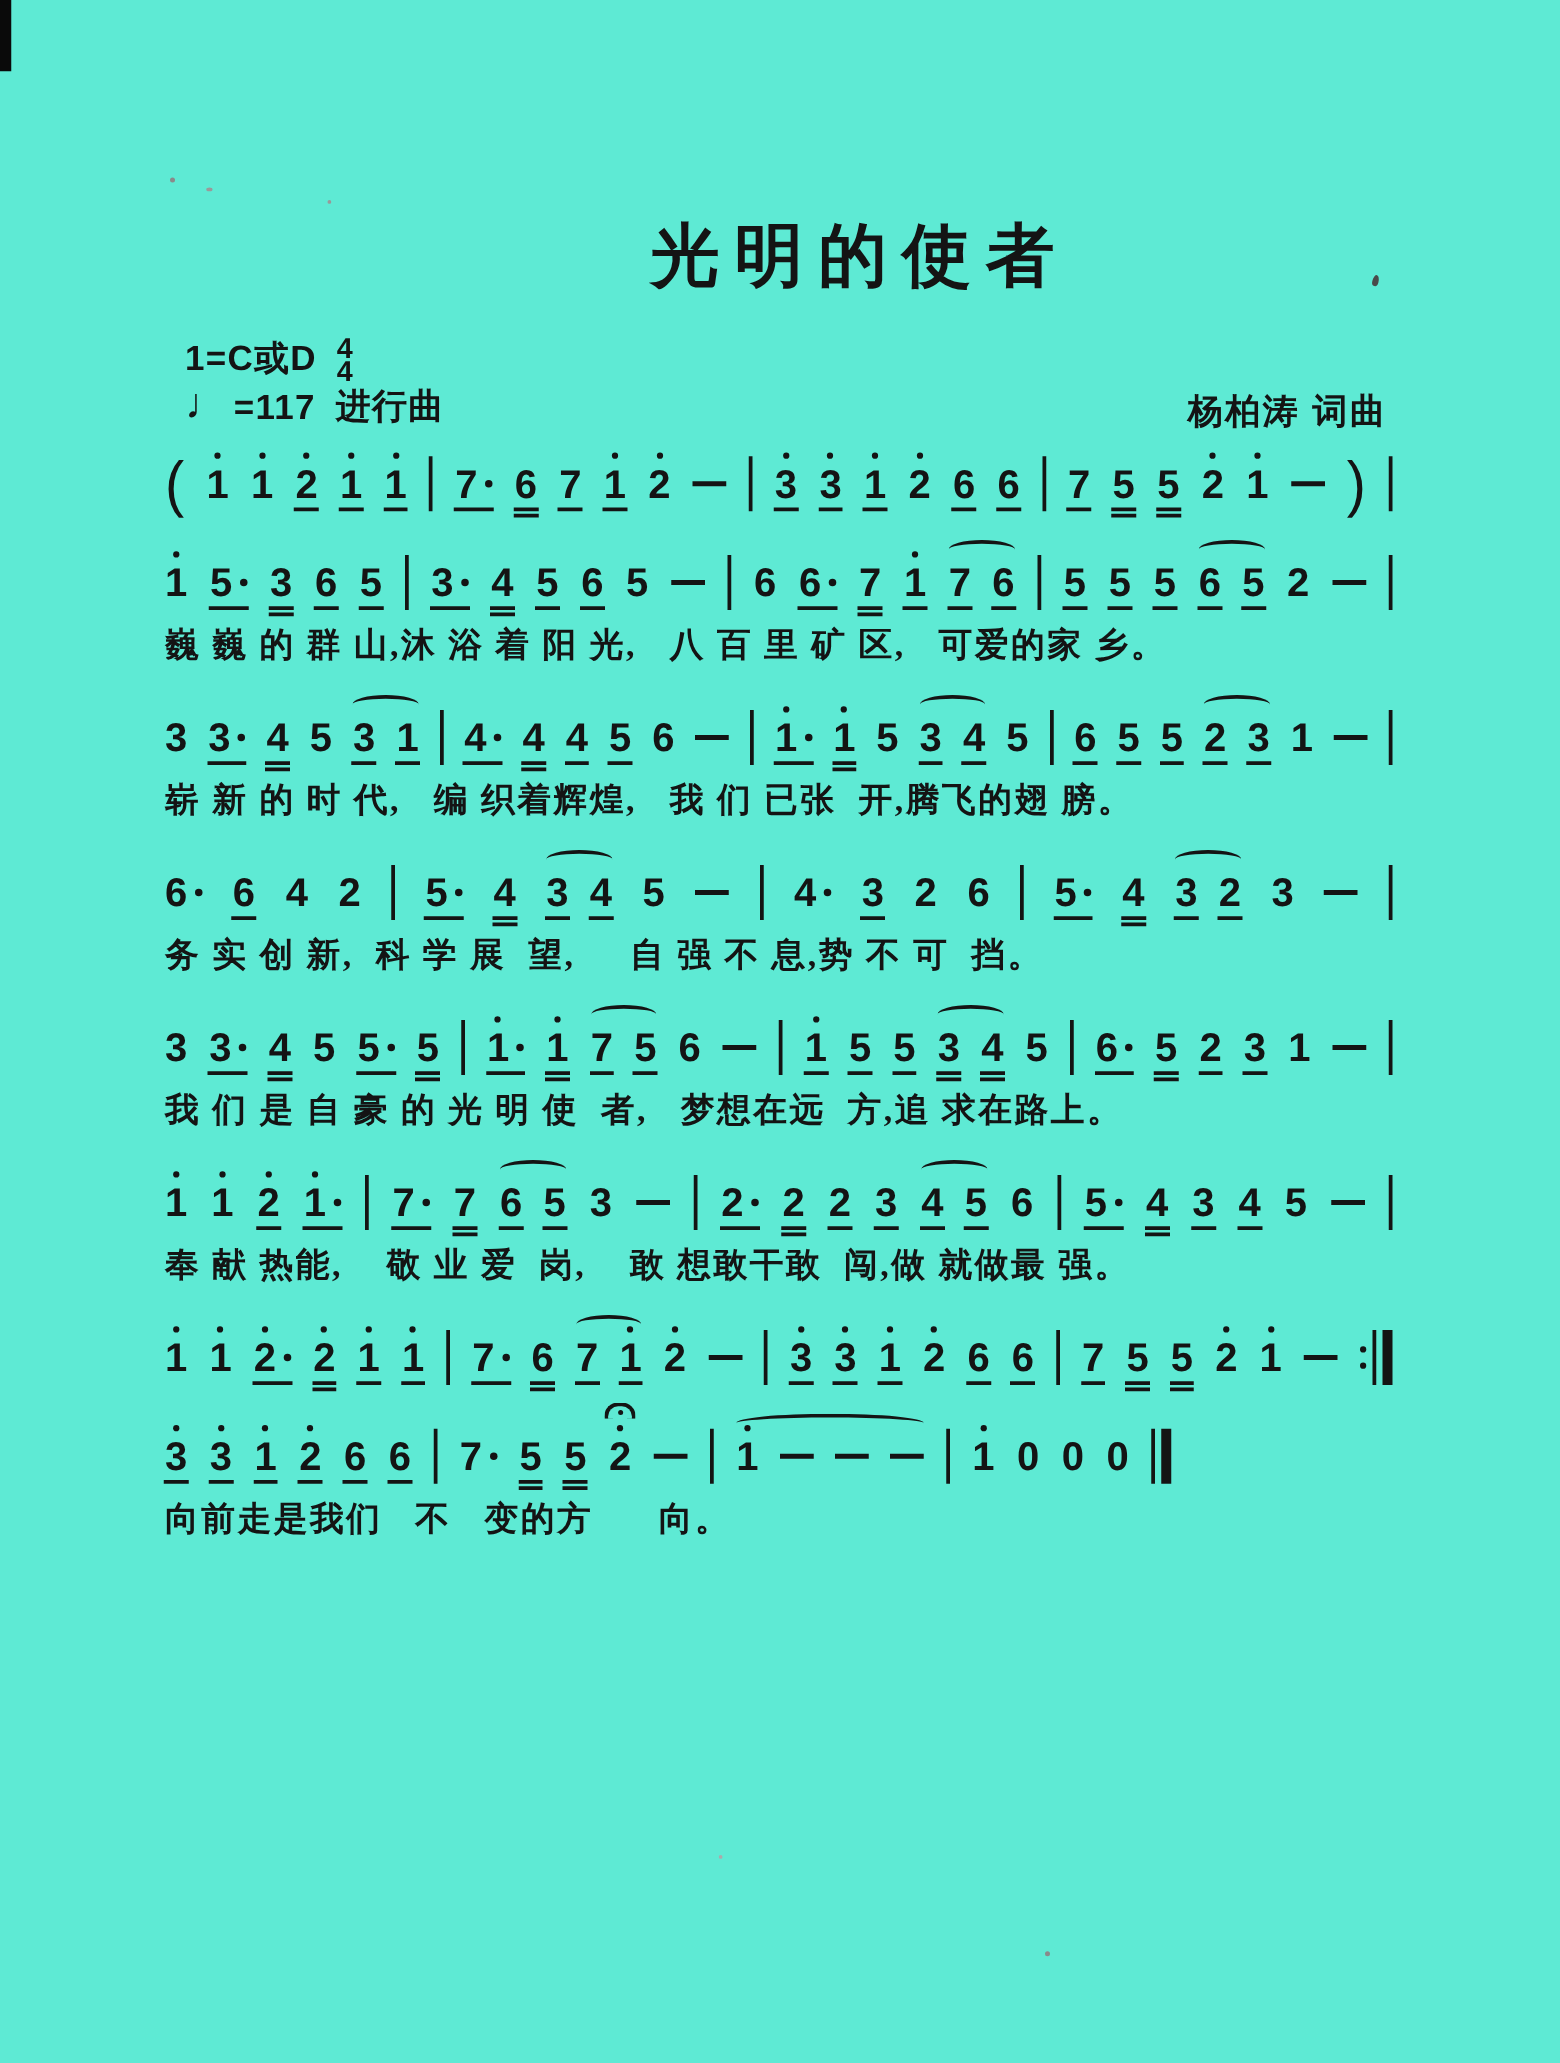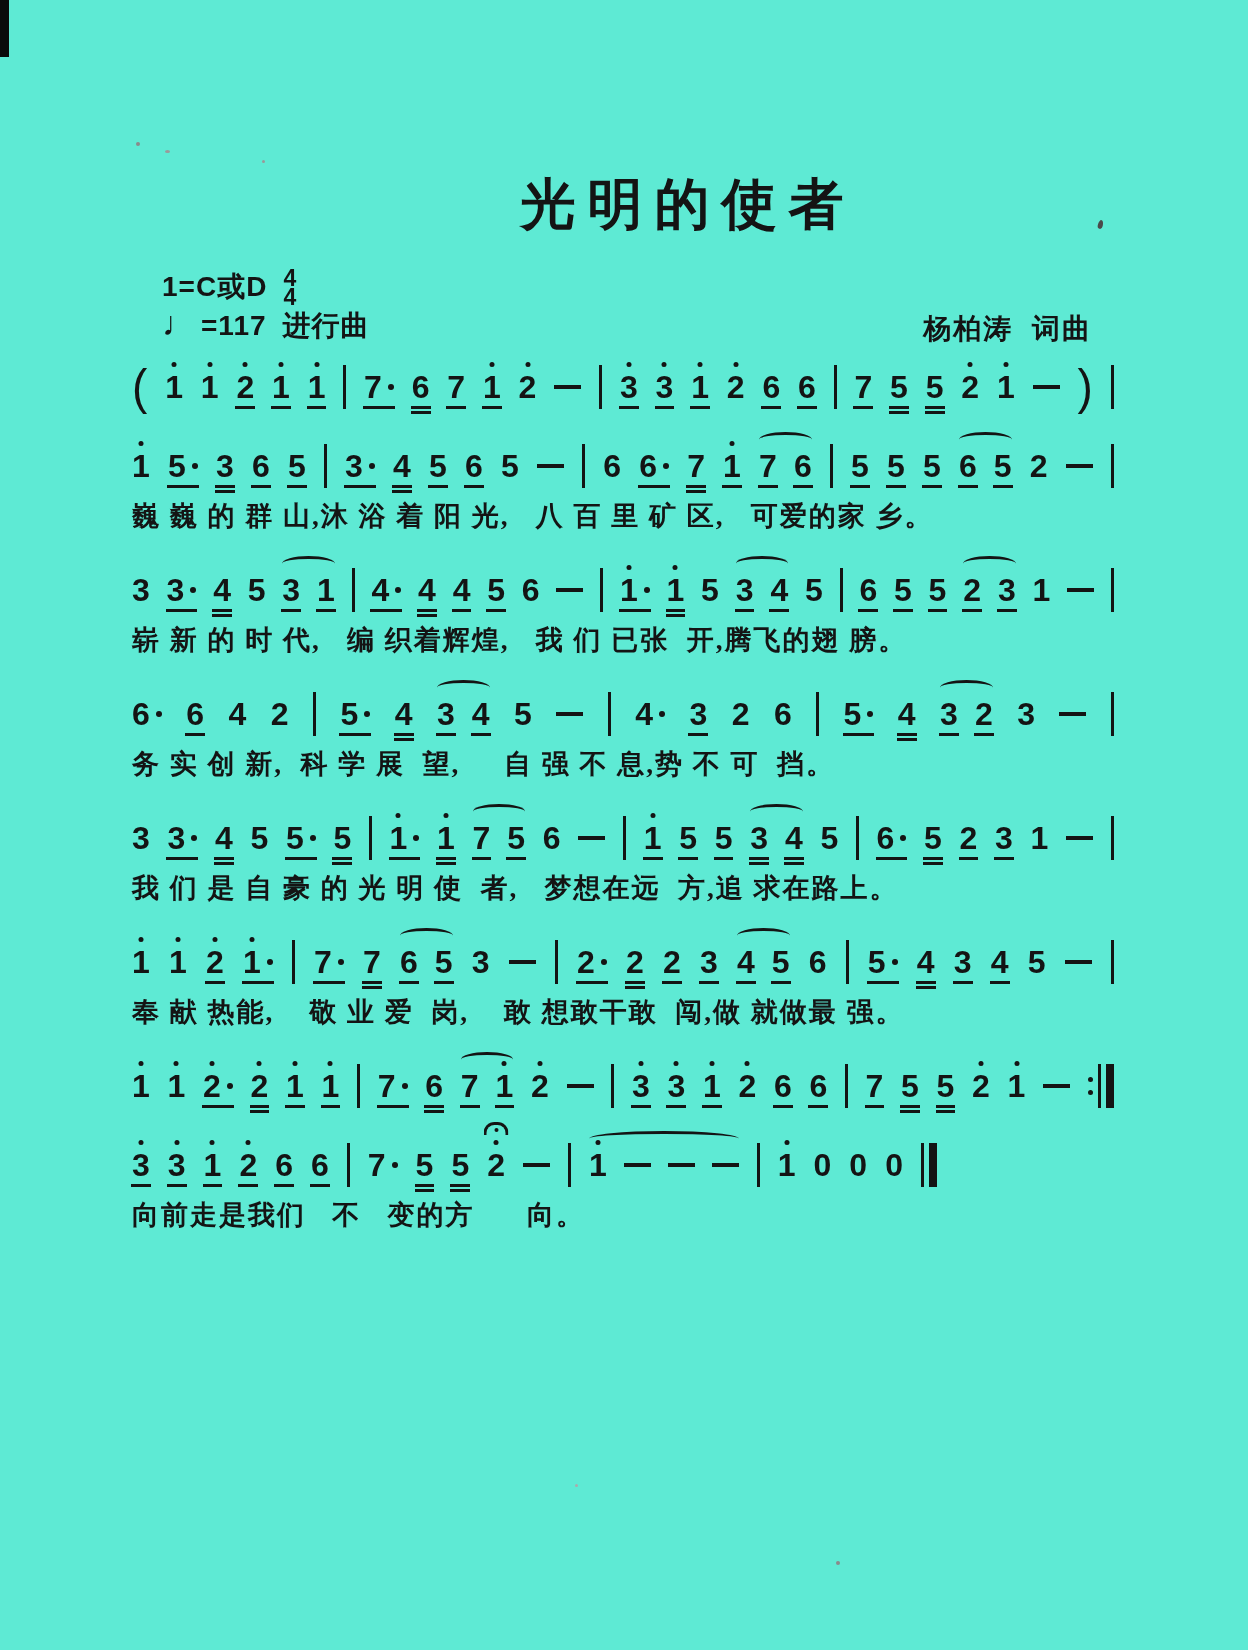--- a/index.html
+++ b/index.html
@@ -14,30 +14,30 @@
   .a4{left:262px;top:160px;width:3px;height:3px;border-radius:50%;background:#999;}
   .a5{left:1098px;top:220px;width:5px;height:9px;border-radius:50% 50% 50% 50%/60% 60% 40% 40%;
       background:#4a4a4a;transform:rotate(14deg);}
   .a6{left:836px;top:1561px;width:4px;height:4px;border-radius:50%;background:#8a8a8a;}
   .a7{left:575px;top:1484px;width:3px;height:3px;border-radius:50%;background:#ababab;}
 
   .title{position:absolute;top:168px;left:0;width:100%;margin:0;text-align:center;
          font-size:55px;font-weight:800;letter-spacing:12px;transform:translateX(48px);
          font-family:"Liberation Serif","DejaVu Serif",serif;}
 
-  .keytempo{position:absolute;left:162px;top:268px;font-weight:700;font-size:28px;line-height:1.2;}
+  .keytempo{position:absolute;left:148px;top:268px;font-weight:700;font-size:28px;line-height:1.2;}
   .keyline{display:flex;align-items:center;letter-spacing:1px;}
   .ts{display:inline-flex;flex-direction:column;align-items:center;margin-left:16px;
       font-size:23px;line-height:.82;transform:translateY(1px);}
   .tempoline{display:flex;align-items:center;margin-top:3px;letter-spacing:1px;}
   .qnote{font-size:34px;margin-right:4px;line-height:1;transform:translateY(-3px);}
   .tstyle{margin-left:16px;font-family:"Liberation Serif","DejaVu Serif",serif;}
 
-  .composer{position:absolute;top:310px;right:188px;font-size:28px;font-weight:700;letter-spacing:2px;
-            font-family:Liberation Mono, monospace;}
+  .composer{position:absolute;top:310px;right:170px;font-size:28px;font-weight:700;letter-spacing:2px;
+            font-family:Liberation Sans, sans-serif;}
 
   .score{position:absolute;left:132px;top:366px;width:982px;}
   .mrow{display:flex;align-items:center;height:42px;margin-top:37px;}
   .mrow:first-child{margin-top:0;}
   .mrow.stretch{justify-content:space-between;}
   .mrow:not(.stretch){gap:18px;}
   .lyr{margin-top:11px;height:34px;font-size:27px;font-weight:700;letter-spacing:2px;white-space:pre;
        font-family:"Liberation Serif","DejaVu Serif",serif;}
 
   .note{position:relative;display:inline-flex;align-items:center;height:36px;}

